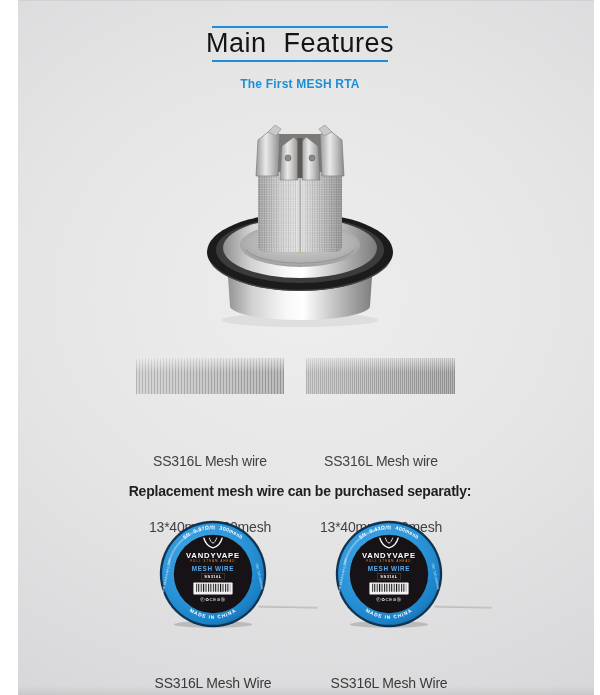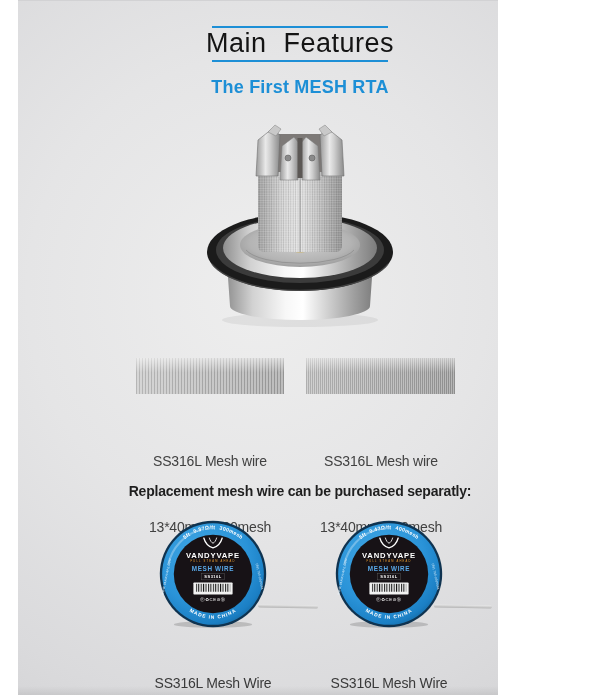--- a/index.html
+++ b/index.html
@@ -1,37 +1,37 @@
 <!DOCTYPE html>
 <html><head>
 <meta charset="utf-8">
 <style>
   html,body{margin:0;padding:0;background:#ffffff;}
   *{box-sizing:border-box;}
   body{font-family:"Liberation Sans","DejaVu Sans",sans-serif;}
   .stage{position:relative;width:600px;height:695px;background:#ffffff;overflow:hidden;}
   .panel{
-    position:absolute;left:18px;top:0;width:480px;height:695px;
+    position:absolute;left:18px;top:0;width:576px;height:695px;
     background:
       radial-gradient(ellipse 120% 85% at 50% 42%, #eeeeee 0%, #e5e5e6 40%, #dadadc 72%, #cdcdcf 100%);
     border-top:1px solid #d2d2d4;
   }
   .bottom-band{position:absolute;left:0;bottom:0;width:100%;height:9px;
     background:linear-gradient(180deg, rgba(0,0,0,0) 0%, rgba(0,0,0,0.07) 100%);}
   
   .title-rule{position:absolute;left:194px;width:176px;height:2px;background:#1d8fd6;}
   .rule-top{top:25px;}
   .rule-bottom{top:59px;}
   .main-title{
     position:absolute;left:0;top:27px;width:564px;text-align:center;
     font-size:27px;color:#141414;letter-spacing:0.5px;word-spacing:9px;white-space:pre;
   }
   .subtitle{
     position:absolute;left:0;top:76px;width:564px;text-align:center;
-    font-size:18px;font-weight:bold;color:#1d8fd6;letter-spacing:0.2px;
+    font-size:12px;font-weight:bold;color:#1d8fd6;letter-spacing:0.2px;
   }
   
   .deck-photo{position:absolute;left:162px;top:103px;width:240px;height:230px;}
   
   .strip{
     position:absolute;top:357px;height:36px;
     background:
       linear-gradient(180deg, rgba(255,255,255,0.55) 0%, rgba(255,255,255,0) 40%),
       linear-gradient(90deg, rgba(255,255,255,0.25) 0%, rgba(0,0,0,0.06) 100%),
       repeating-linear-gradient(90deg, #9d9d9d 0 1px, #c8c8c8 1px 3px),

